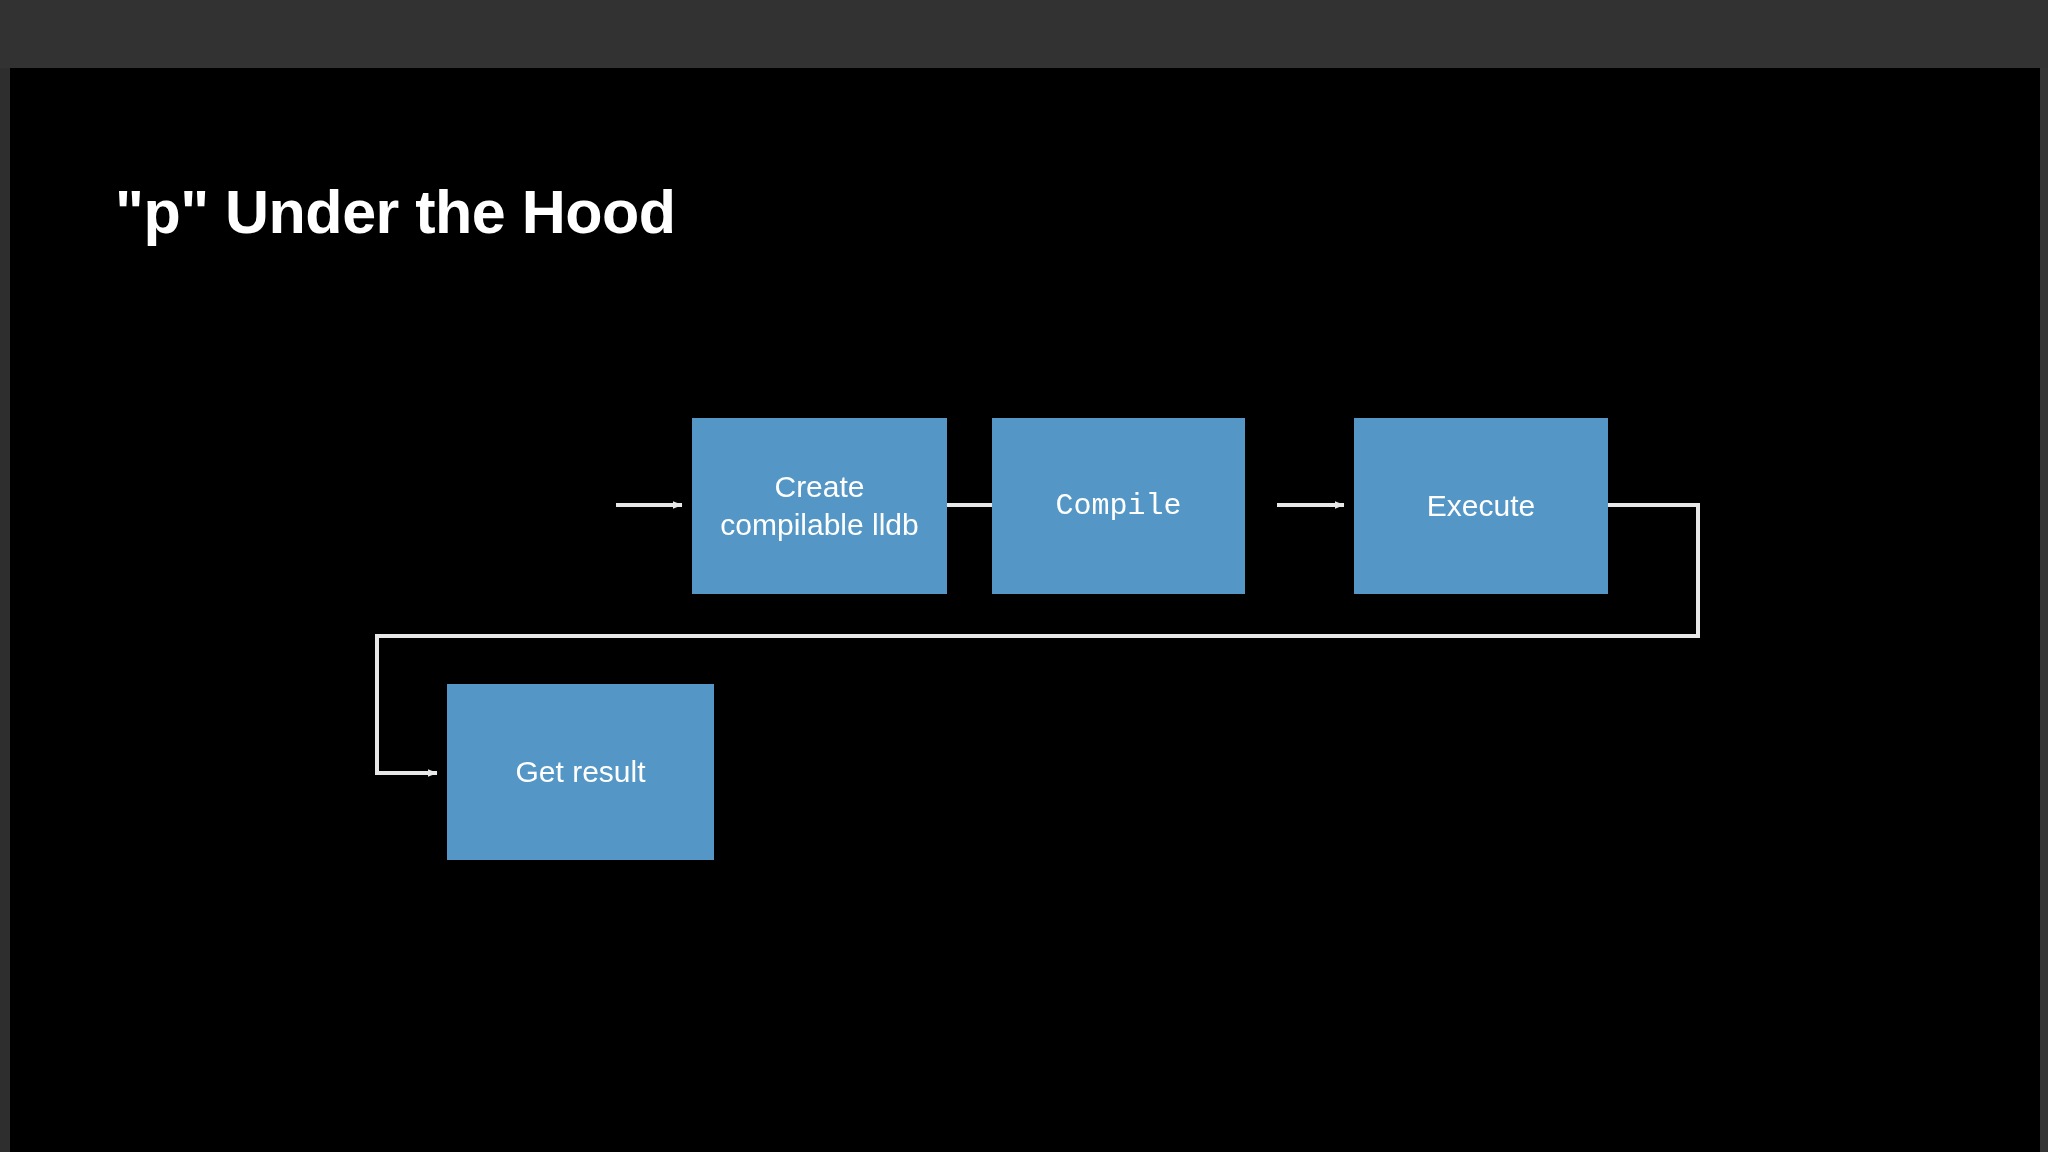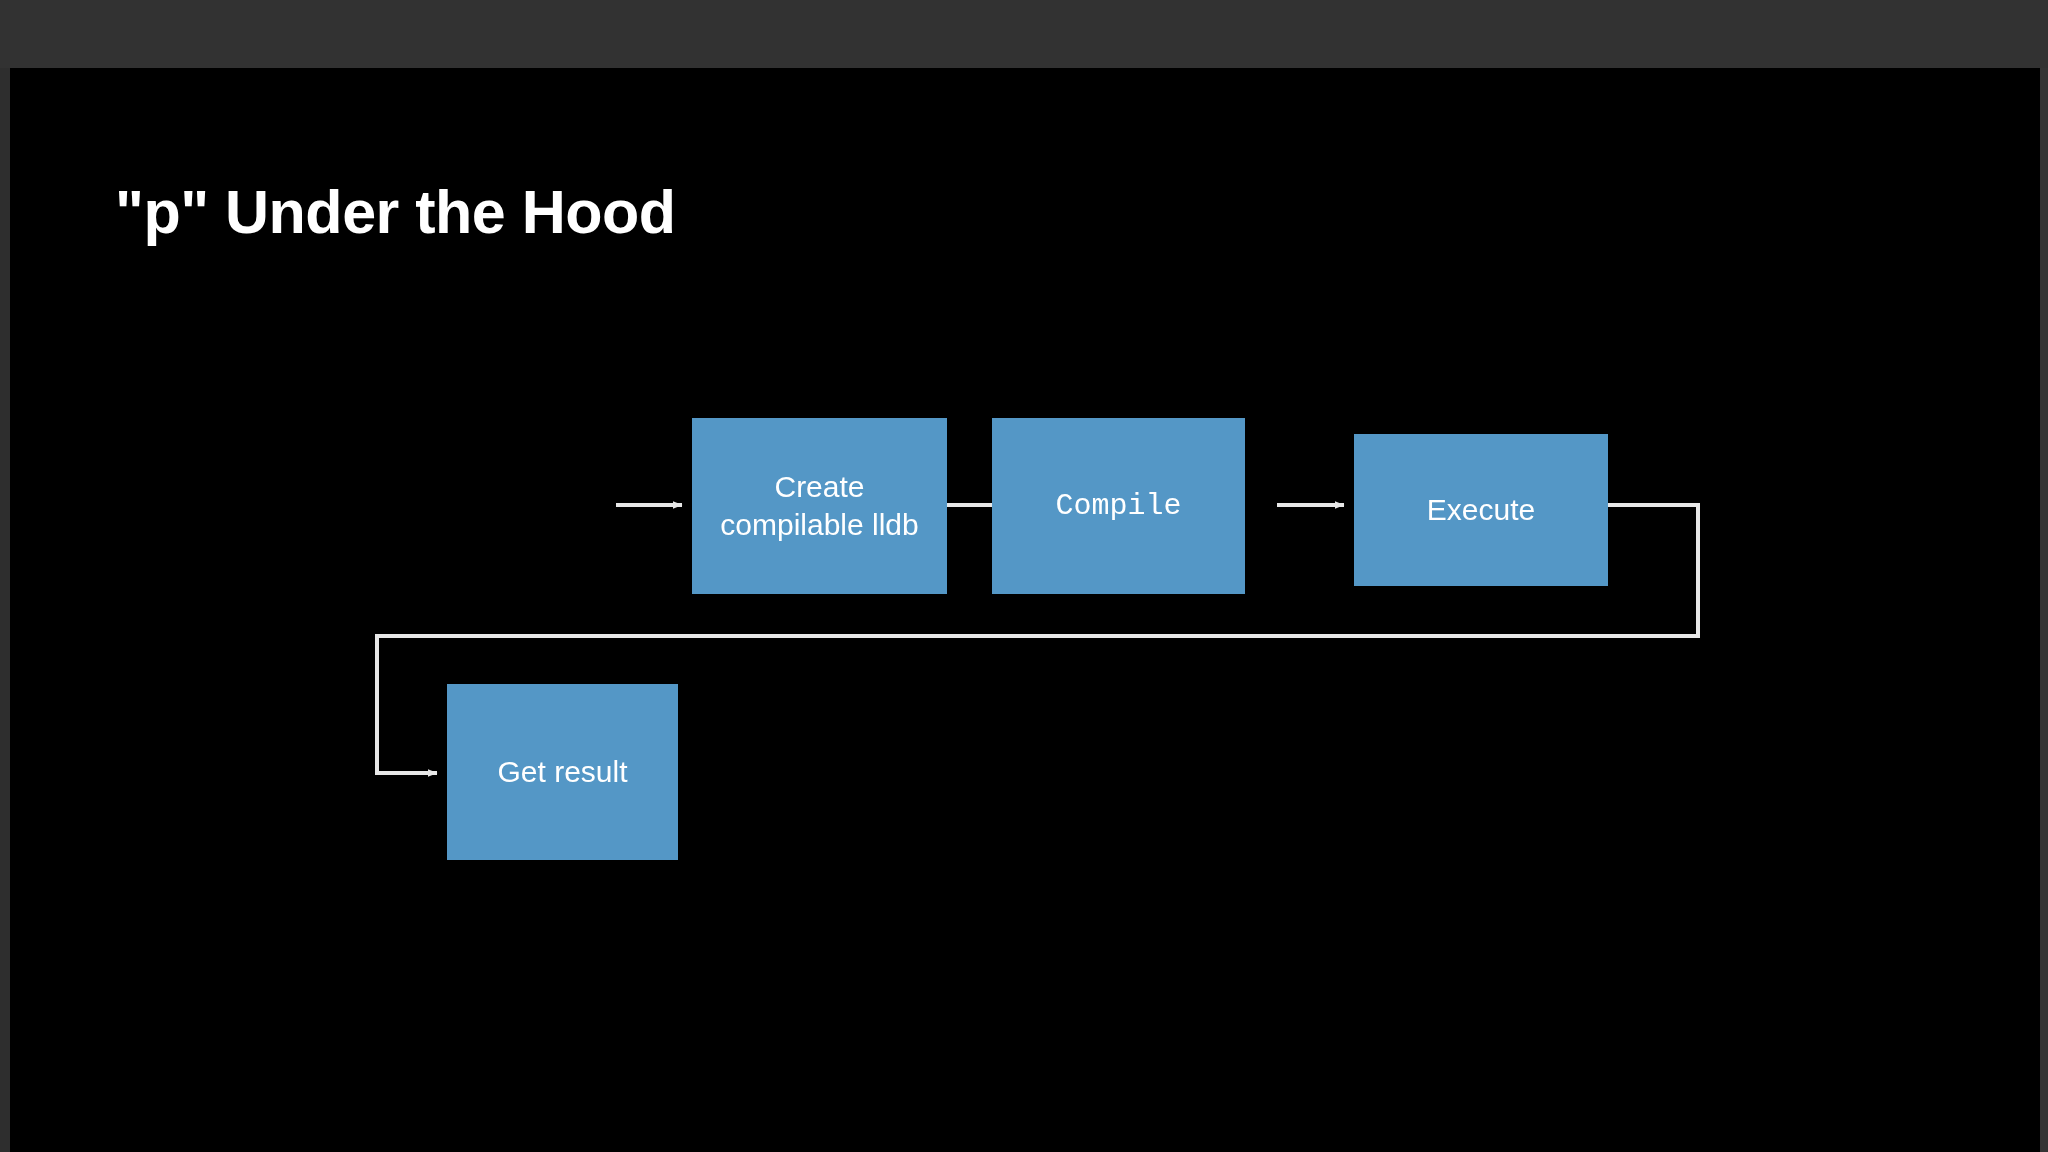--- a/index.html
+++ b/index.html
@@ -96,22 +96,22 @@
 
   .flow-node .node-label {
     display: block;
     white-space: pre-line;
   }
 
   
   #node-lldb-p-cruise { left: 351px; top: 350px; width: 255px; height: 176px; }
   #node-create-compilable-code { left: 682px; top: 350px; width: 255px; height: 176px; }
   #node-compile { left: 982px; top: 350px; width: 253px; height: 176px; font-family: Liberation Mono, monospace; }
-  #node-execute { left: 1344px; top: 350px; width: 254px; height: 152px; margin-top: 16px; }
-  #node-get-result { left: 437px; top: 616px; width: 231px; height: 176px; }
+  #node-execute { left: 1344px; top: 350px; width: 254px; height: 176px; }
+  #node-get-result { left: 437px; top: 616px; width: 267px; height: 176px; }
 </style>
 </head>
 <body>
 
 <div id="app-window">
 
   <div id="title-bar"></div>
 
   <div id="right-gutter"></div>
 

